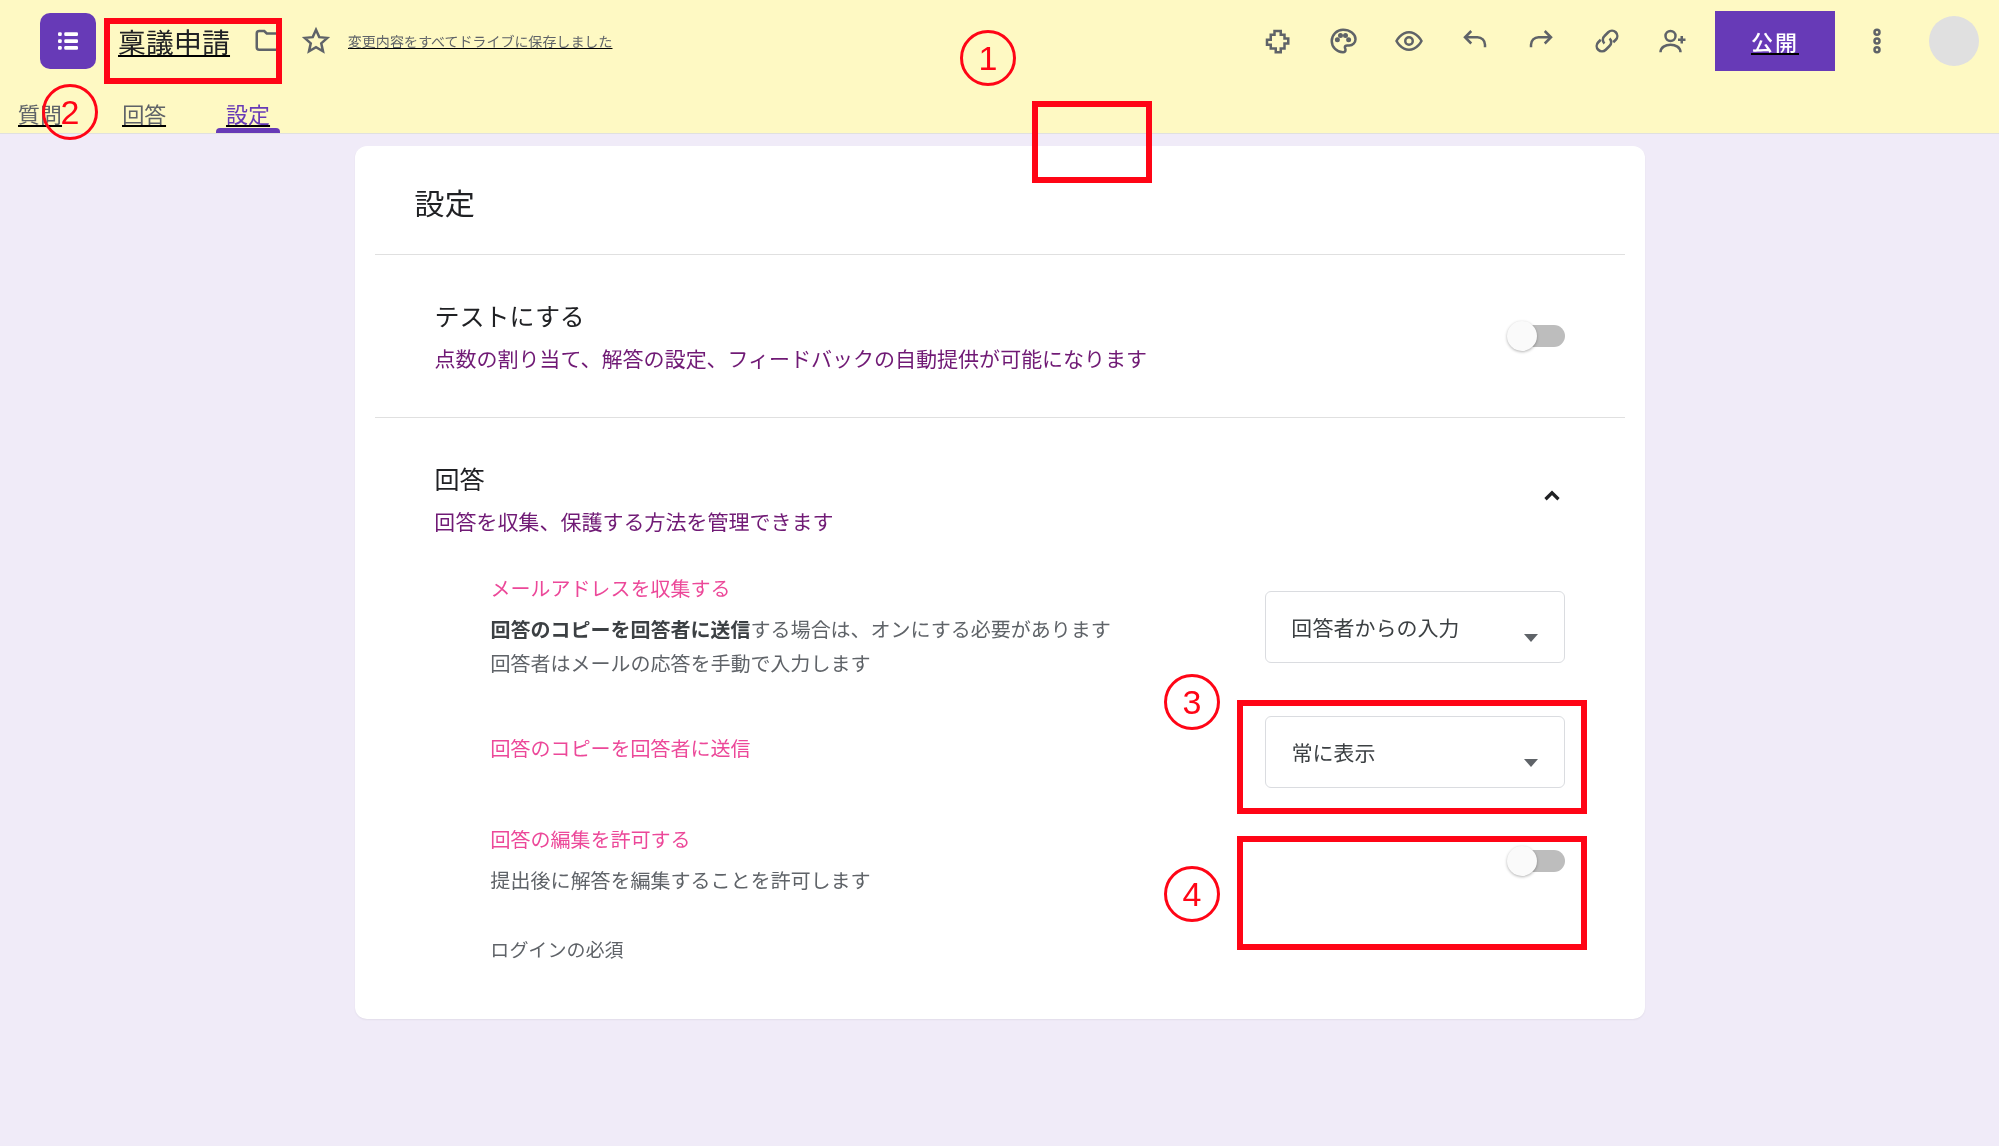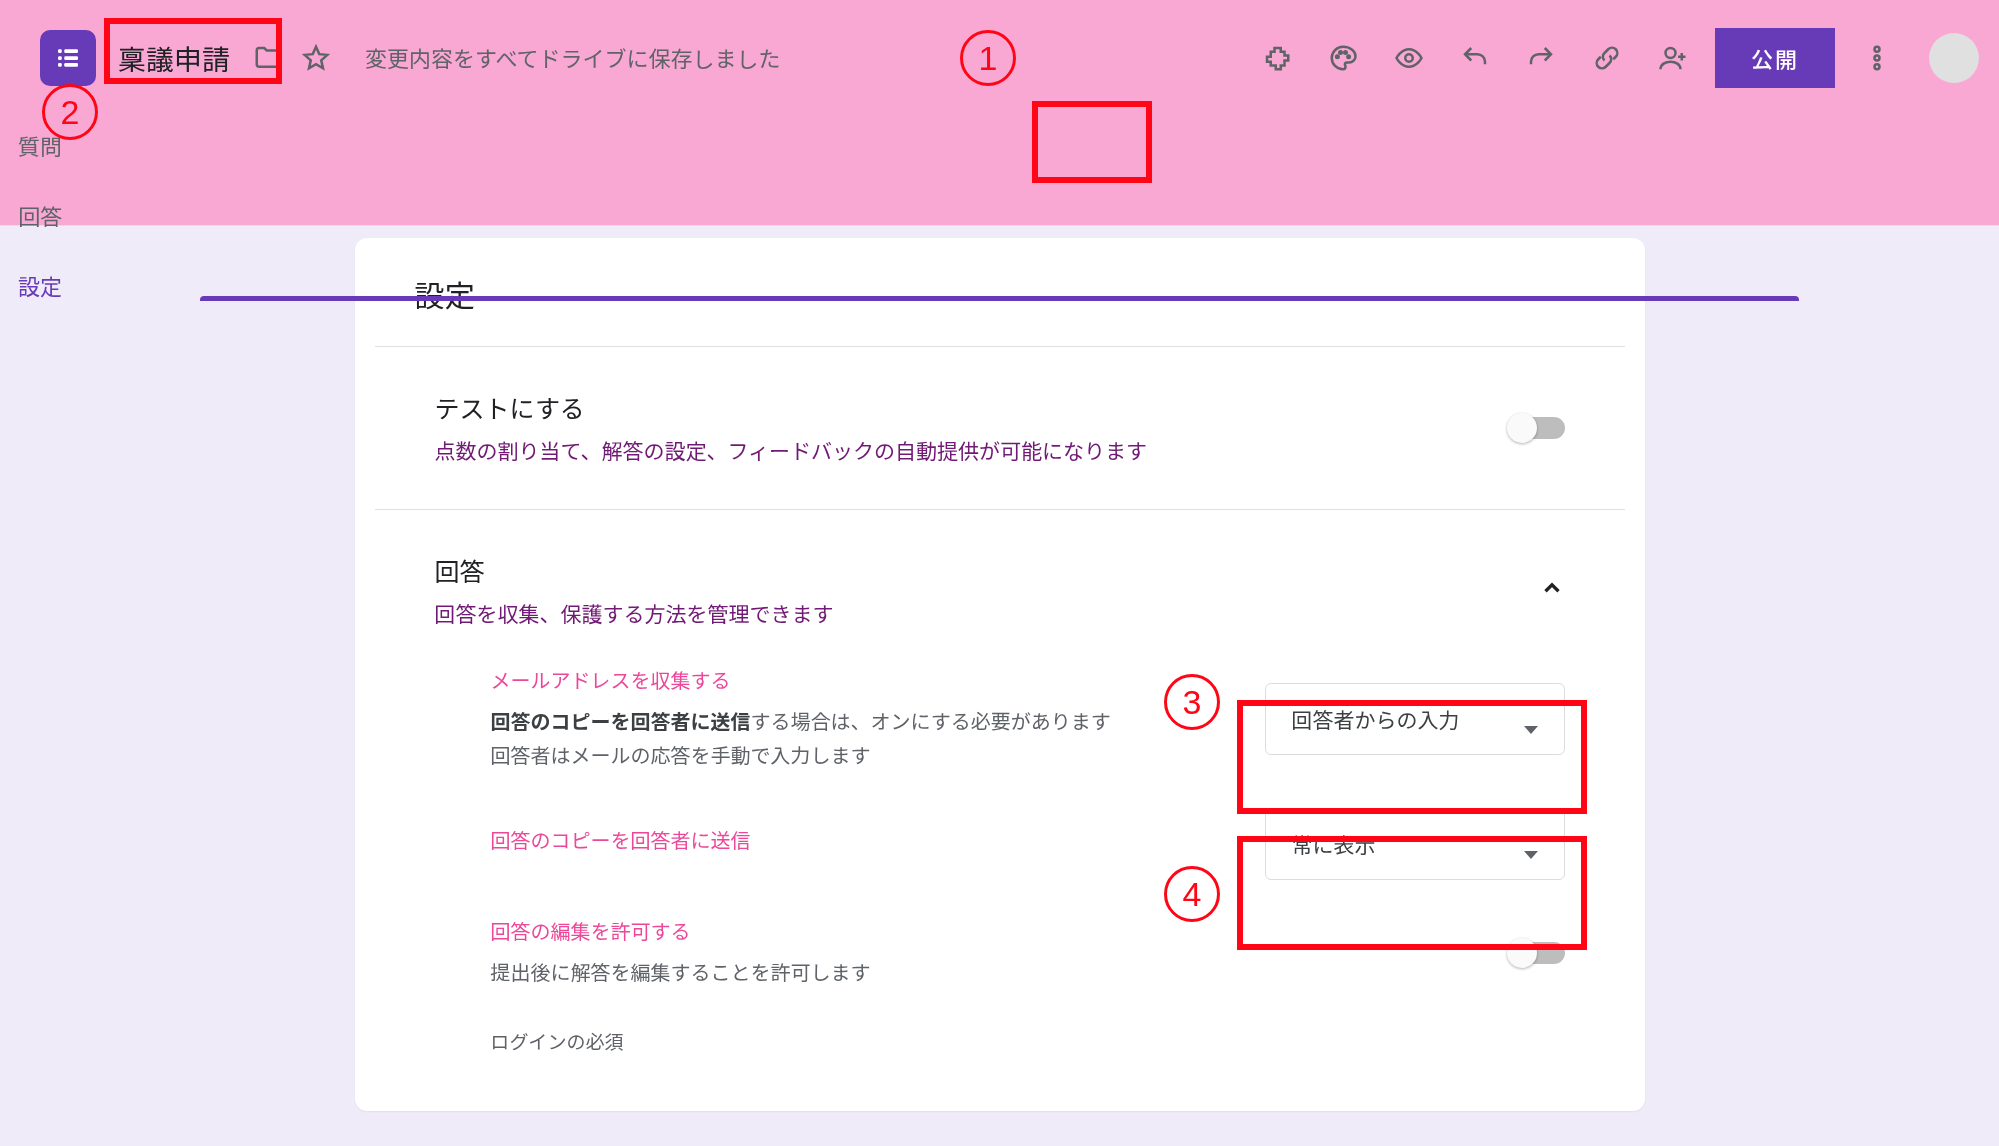--- a/index.html
+++ b/index.html
@@ -7,25 +7,26 @@
     font-family: "Hiragino Sans", "Noto Sans JP", Arial, sans-serif;
     background: #f0ebf8;
     width: 1999px;
     height: 1146px;
     overflow: hidden;
     position: relative;
   }
 
   
   .header {
-    background: #f9a8d4;
-    height: 226px;
+    background: #fef9c3;
+    height: 134px;
     display: flex;
     flex-direction: column;
     border-bottom: 1px solid #e0e0e0;
+    text-decoration: underline;
   }
   .header-top {
     display: flex;
     align-items: center;
     height: 115px;
     padding: 0 20px;
   }
   .logo {
     width: 56px; height: 56px;
     background: #673ab7;
@@ -44,24 +45,24 @@
     margin-right: 10px;
   }
   .ico-btn {
     width: 48px; height: 48px;
     display: flex; align-items: center; justify-content: center;
     border-radius: 50%;
     cursor: pointer;
   }
   .ico-btn svg { width: 30px; height: 30px; fill: none; stroke: #5f6368; stroke-width: 2; }
   .save-text {
-    font-size: 22px;
+    font-size: 14px;
     color: #5f6368;
     line-height: 1.5;
-    margin-left: 25px;
+    margin-left: 8px;
   }
   .header-right {
     margin-left: auto;
     display: flex;
     align-items: center;
     gap: 18px;
   }
   .publish-btn {
     background: #673ab7;
     color: #fff;
@@ -78,21 +79,20 @@
     border-radius: 50%;
     margin-left: 10px;
   }
 
   
   .tabs {
     display: flex;
     justify-content: flex-start;
     gap: 24px;
     height: 70px;
-    flex-direction: column;
   }
   .tab {
     font-size: 22px;
     color: #5f6368;
     padding: 14px 18px 0 18px;
     cursor: pointer;
     position: relative;
   }
   .tab.active { color: #673ab7; }
   .tab.active::after {

